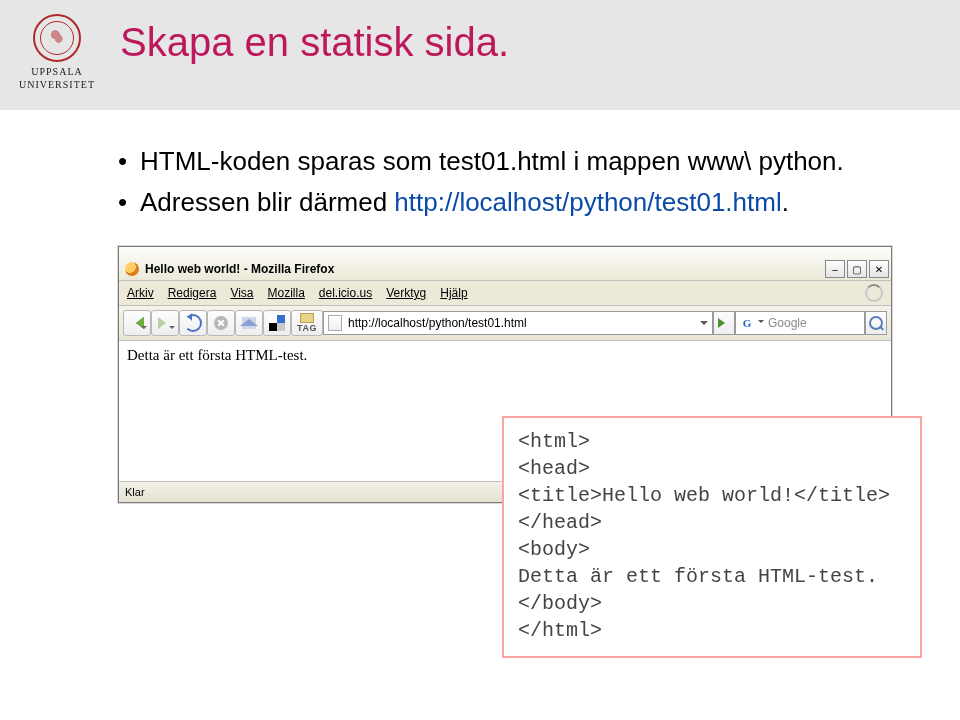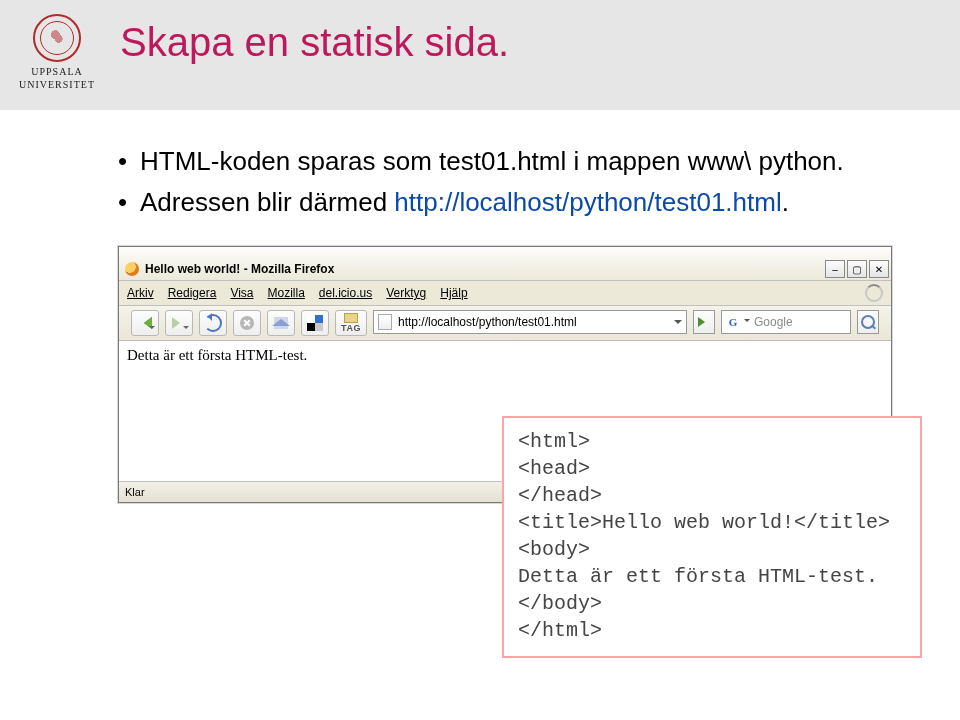--- a/index.html
+++ b/index.html
@@ -131,23 +131,22 @@
   .menubar .mnemonic { text-decoration: underline; }
   .throbber {
     margin-left: auto;
     width: 14px; height: 14px;
     border: 2px solid #c7c7c7;
     border-top-color: #8a8a8a;
     border-radius: 50%;
   }
   .toolbar {
     display: flex;
-    align-items: flex-start;
-    gap: 6px;
-    padding: 4px 12px;
+    align-items: center;
+    padding: 4px 4px;
     border-bottom: 1px solid #bfbfbf;
     background: linear-gradient(#f5f3ea,#e9e6d6);
   }
   .tbtn {
     width: 26px; height: 24px;
     border: 1px solid #b8b8b8;
     border-radius: 3px;
     background: linear-gradient(#fdfdfd,#eee);
     display: flex; align-items: center; justify-content: center;
     font-size: 12px; color: #555;
@@ -331,19 +330,19 @@
 
     <div class="statusbar">
       <span>Klar</span>
     </div>
   </div>
 </div>
 
 <div class="code-panel">
   <div>&lt;html&gt;</div>
   <div>&lt;head&gt;</div>
+  <div>&lt;title&gt;Hello web world!&lt;/title&gt;</div>
   <div>&lt;/head&gt;</div>
-  <div>&lt;title&gt;Hello web world!&lt;/title&gt;</div>
   <div>&lt;body&gt;</div>
   <div>Detta är ett första HTML-test.</div>
   <div>&lt;/body&gt;</div>
   <div>&lt;/html&gt;</div>
 </div>
 
 </body></html>

